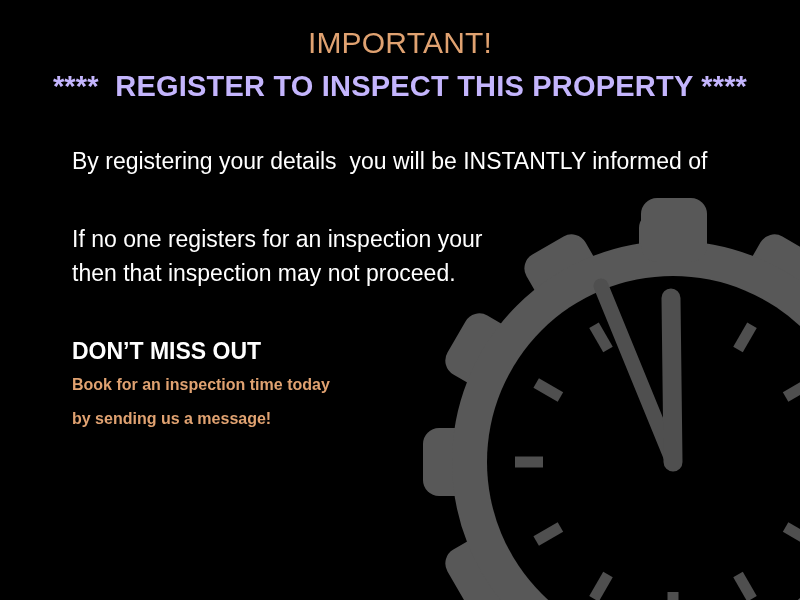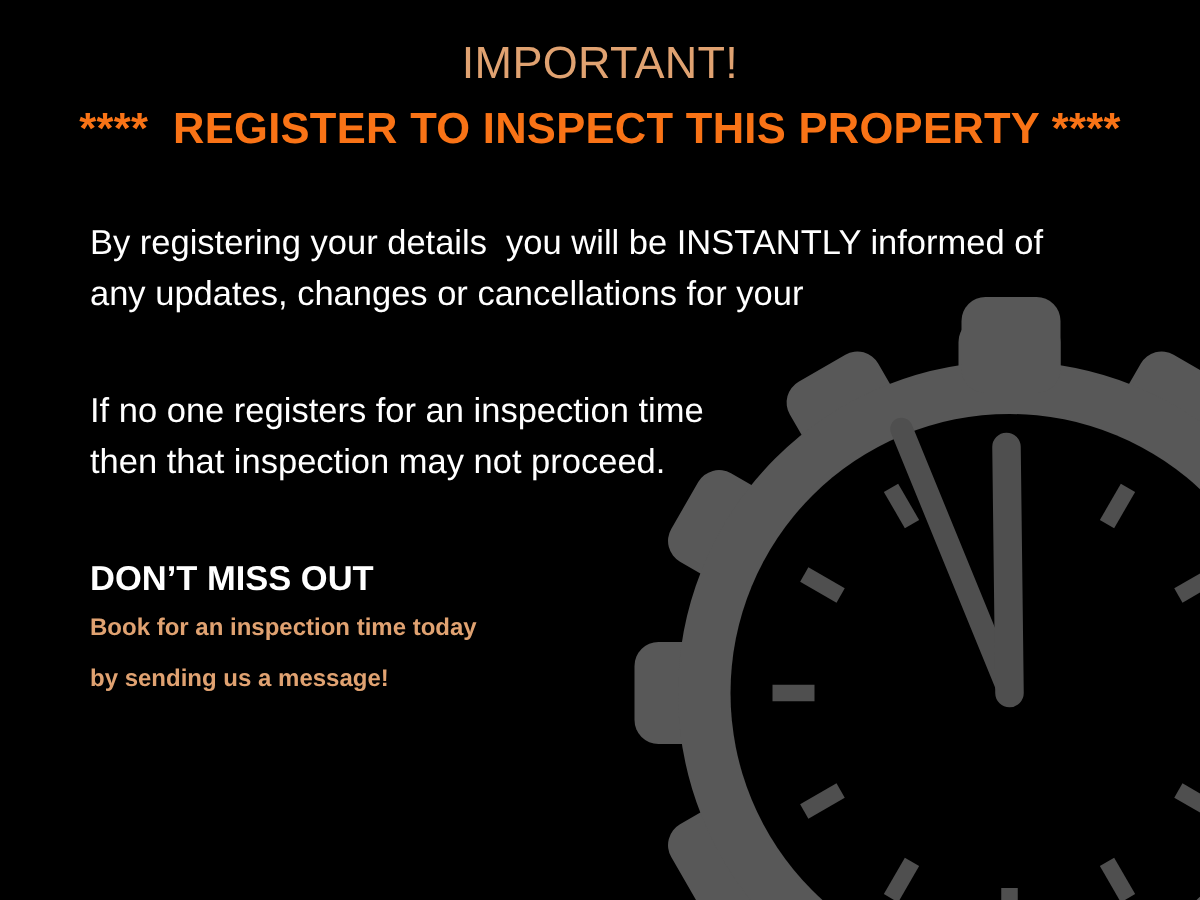--- a/index.html
+++ b/index.html
@@ -49,32 +49,32 @@
   }
   .headline-1 {
     color: #E0A271;
     font-size: 30px;
     font-weight: 400;
     line-height: 38px;
     letter-spacing: 0.2px;
     margin: 0;
   }
   .headline-2 {
-    color: #f97316;
+    color: #c4b5fd;
     font-size: 29px;
     font-weight: 700;
     line-height: 40px;
     letter-spacing: 0.2px;
     margin: 4px 0 0 0;
     white-space: pre;
   }
 
   .body-block {
     position: absolute;
-    left: 60px;
+    left: 72px;
     top: 144px;
     width: 660px;
   }
   .para {
     color: #FFFFFF;
     font-size: 23px;
     font-weight: 400;
     line-height: 34px;
     margin: 0;
     white-space: pre-wrap;
@@ -213,25 +213,24 @@
 
     <div class="headline-block">
       <p class="headline-1">IMPORTANT!</p>
       <p class="headline-2">****  REGISTER TO INSPECT THIS PROPERTY ****</p>
     </div>
 
     <div class="body-block">
 
       <div>
         <p class="para">By registering your details  you will be INSTANTLY informed of</p>
-        <p class="para">any updates, changes or cancellations for your</p>
       </div>
 
       <div class="para-gap-1">
-        <p class="para">If no one registers for an inspection time</p>
+        <p class="para">If no one registers for an inspection your</p>
         <p class="para">then that inspection may not proceed.</p>
       </div>
 
       <div class="para-gap-2">
         <p class="line-white">DON’T MISS OUT</p>
         <p class="line-accent">Book for an inspection time today</p>
         <p class="line-accent">by sending us a message!</p>
       </div>
 
     </div>

